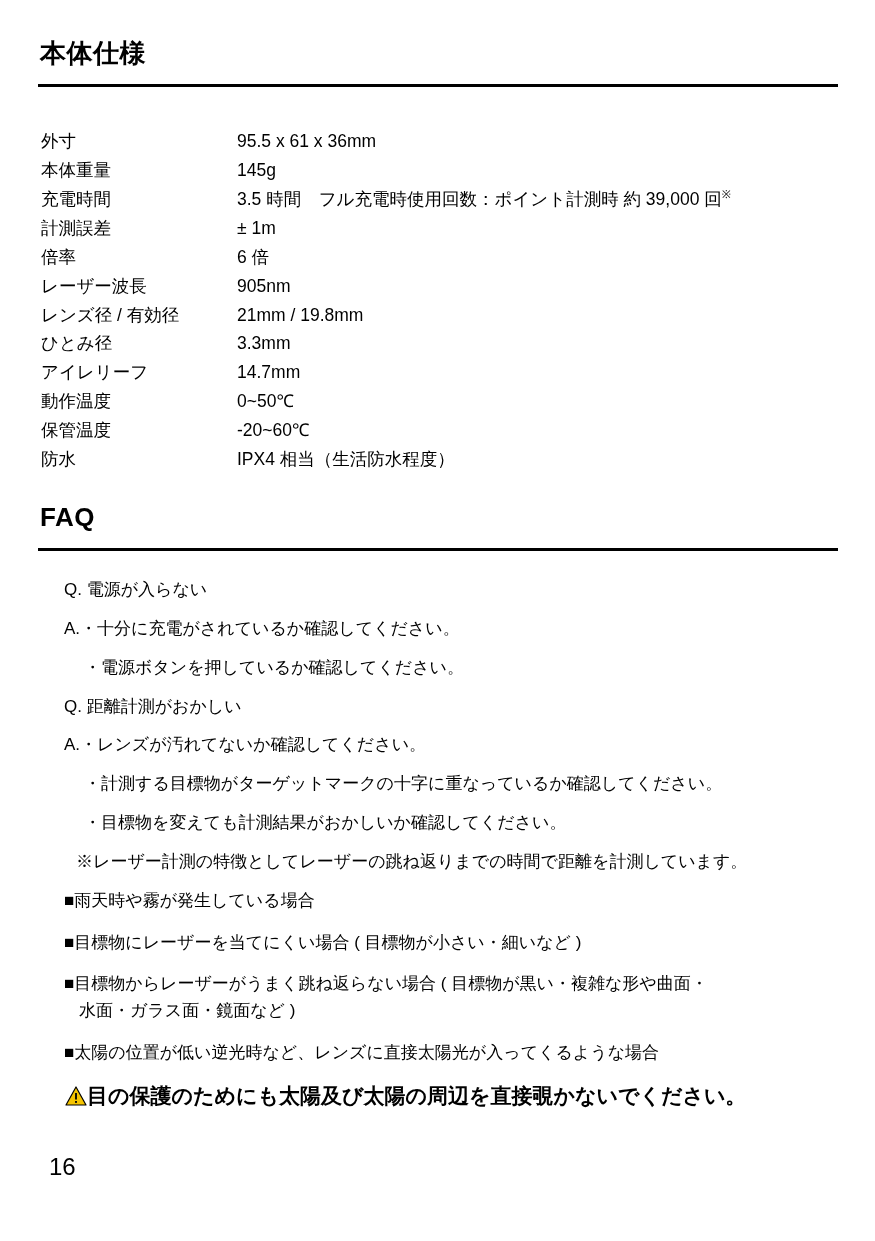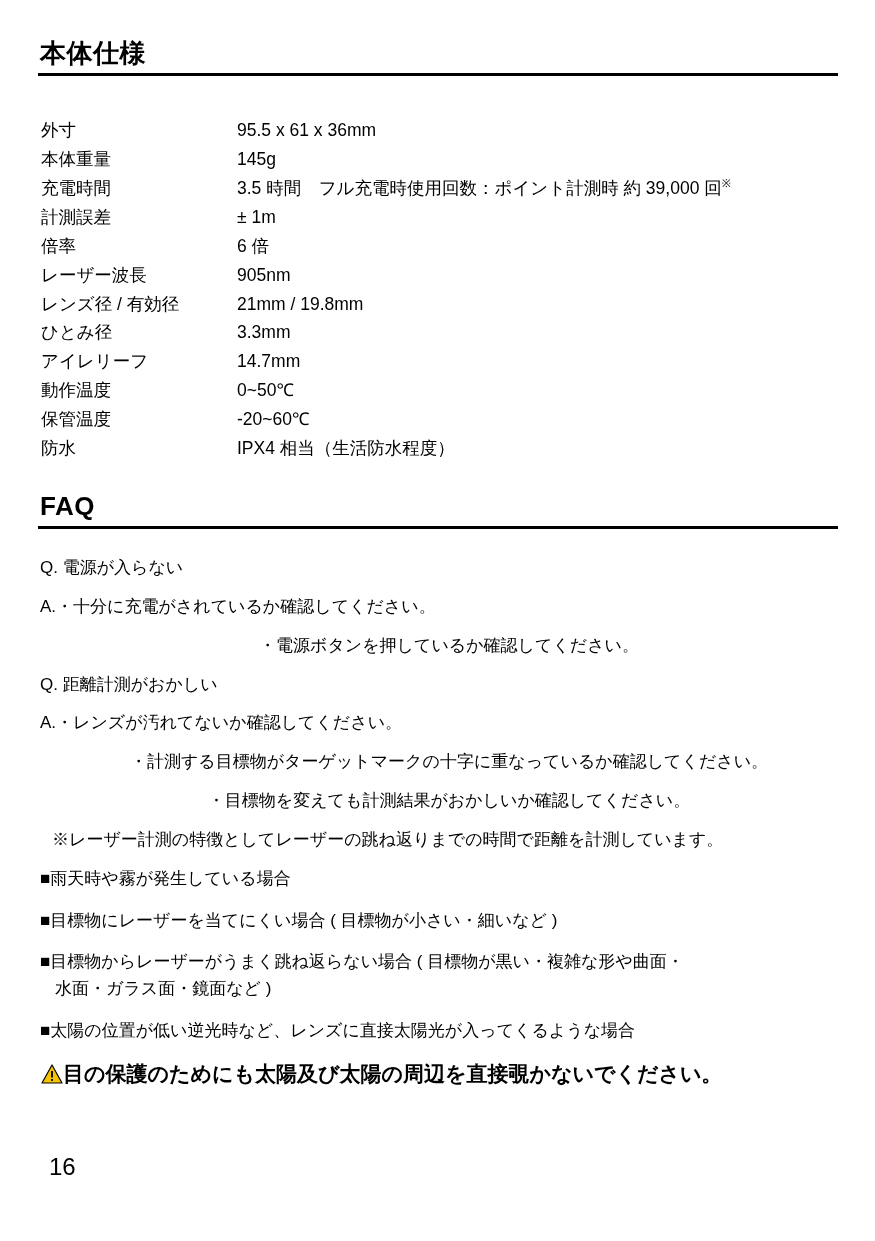--- a/index.html
+++ b/index.html
@@ -29,21 +29,21 @@
     top: 38px;
     width: 800px;
   }
 
   
   .section-heading {
     font-size: 26px;
     font-weight: bold;
     letter-spacing: 0.5px;
     margin: 0;
-    padding: 0 0 4px 2px;
+    padding: 0 0 15px 2px;
     line-height: 1.2;
   }
   .heading-rule {
     border: 0;
     border-top: 3px solid #000;
     margin: 0 0 0 0;
     width: 800px;
   }
 
   
@@ -76,30 +76,30 @@
     line-height: 1.5;
     padding-top: 7px !important;
   }
 
   
   .faq-wrap {
     margin-top: 26px;
   }
   .faq-body {
     margin-top: 26px;
+    margin-left: 24px;
   }
   .faq-line {
     font-size: 17px;
     line-height: 1.52;
     margin: 0 0 13px 0;
     padding-left: 2px;
   }
   .faq-line.indent1 {
     padding-left: 22px;
-    text-align: center;
   }
   .faq-line.indent-note {
     padding-left: 14px;
   }
   .faq-line.indent-note2 {
     padding-left: 34px;
     margin-top: -9px;
   }
   .faq-line.block {
     margin-bottom: 16px;

